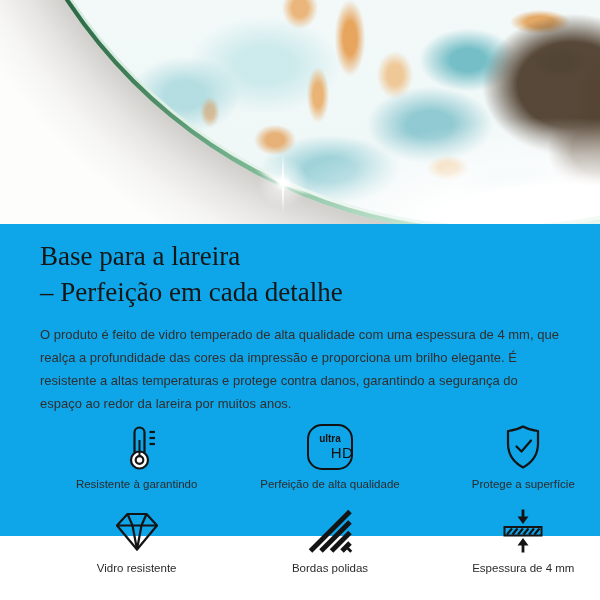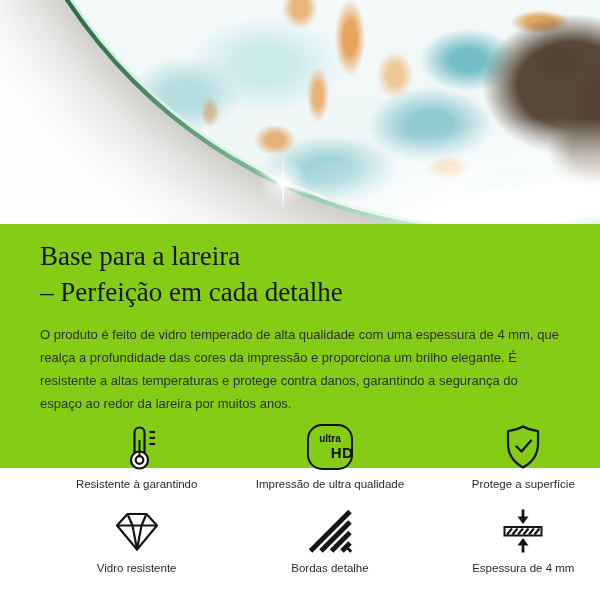--- a/index.html
+++ b/index.html
@@ -1,17 +1,17 @@
 <!DOCTYPE html>
 <html><head>
 <meta charset="utf-8">
 <style>
   html,body{margin:0;padding:0;background:#ffffff;}
   body{width:600px;height:600px;overflow:hidden;font-family:"Liberation Sans",sans-serif;color:#1e1e1e;}
-  .page{width:600px;height:468px;background:#84cc16;}
+  .page{width:600px;height:536px;background:#0ea5e9;}
 
   
   .hero{position:relative;width:600px;height:224px;overflow:hidden;
     background:
       radial-gradient(circle 620px at 498px -283px,
         rgba(0,0,0,0) 502px, rgba(110,104,96,0.30) 519px,
         rgba(110,104,96,0.16) 548px, rgba(110,104,96,0.05) 580px,
         rgba(110,104,96,0) 612px),
       #fdfdfc;}
   .glass-edge{position:absolute;inset:0;
@@ -60,21 +60,21 @@
 
   
   .features{display:grid;grid-template-columns:repeat(3,1fr);width:580px;margin:8px auto 0;row-gap:16px;}
   .feature{display:flex;flex-direction:column;align-items:center;text-align:center;}
   .f-icon{height:48px;display:flex;align-items:center;justify-content:center;}
   .f-label{margin-top:6px;font-size:11.5px;line-height:14px;color:#2b2b2b;}
   .ico{stroke:#141414;fill:none;stroke-width:2.2;}
   .uhd{width:42px;height:42px;border:2.5px solid #111;border-radius:15px;
     display:flex;flex-direction:column;align-items:center;justify-content:center;line-height:1;color:#111;}
   .uhd .u{font-size:10px;font-weight:700;}
-  .uhd .h{font-size:15px;font-weight:700;letter-spacing:0.5px;margin-top:1px;padding-left:24px;}
+  .uhd .h{font-size:15px;font-weight:400;letter-spacing:0.5px;margin-top:1px;padding-left:24px;}
 </style>
 </head>
 <body>
 
 <div class="page">
 
   <div class="hero">
     <div class="glass-edge"></div>
     <div class="glass-highlight"></div>
     <div class="glass-face"></div>
@@ -105,21 +105,21 @@
         <div class="f-label">Resistente à garantindo</div>
       </div>
 
       <div class="feature">
         <div class="f-icon">
           <div class="uhd">
             <span class="u">ultra</span>
             <span class="h">HD</span>
           </div>
         </div>
-        <div class="f-label">Impressão de ultra qualidade</div>
+        <div class="f-label">Perfeição de alta qualidade</div>
       </div>
 
       <div class="feature">
         <div class="f-icon">
           <svg width="44" height="48" viewBox="0 0 44 48">
             <path class="ico" stroke-width="2.4" stroke-linejoin="round" d="M22 3.5 C26.5 6 31.5 7.5 37 8 V20.5 C37 31.5 31 39.5 22 44.5 C13 39.5 7 31.5 7 20.5 V8 C12.5 7.5 17.5 6 22 3.5 Z"></path>
             <path class="ico" stroke-width="2.4" stroke-linecap="round" stroke-linejoin="round" d="M15.5 23.5 L20.5 28.5 L30 17.5"></path>
           </svg>
         </div>
         <div class="f-label">Protege a superfície</div>
@@ -141,21 +141,21 @@
           <svg width="46" height="46" viewBox="0 0 46 46">
             <g stroke="#141414" stroke-width="5" fill="none">
               <line x1="3.5" y1="43" x2="43" y2="3.5"></line>
               <line x1="14" y1="43" x2="43" y2="14"></line>
               <line x1="24.5" y1="43" x2="43" y2="24.5"></line>
               <line x1="35" y1="43" x2="43" y2="35"></line>
               <line x1="41.5" y1="43" x2="43.5" y2="41"></line>
             </g>
           </svg>
         </div>
-        <div class="f-label">Bordas detalhe</div>
+        <div class="f-label">Bordas polidas</div>
       </div>
 
       <div class="feature">
         <div class="f-icon">
           <svg width="46" height="46" viewBox="0 0 46 46">
             <rect x="4.5" y="19" width="37" height="8.5" fill="none" stroke="#141414" stroke-width="2"></rect>
             <g stroke="#141414" stroke-width="2.2">
               <line x1="7" y1="26.5" x2="12" y2="20.5"></line>
               <line x1="12.5" y1="26.5" x2="17.5" y2="20.5"></line>
               <line x1="18" y1="26.5" x2="23" y2="20.5"></line>

